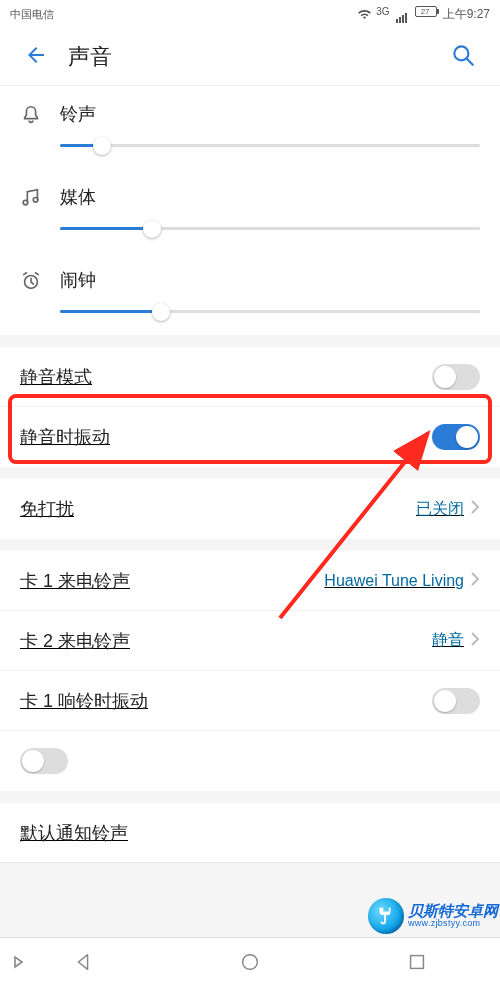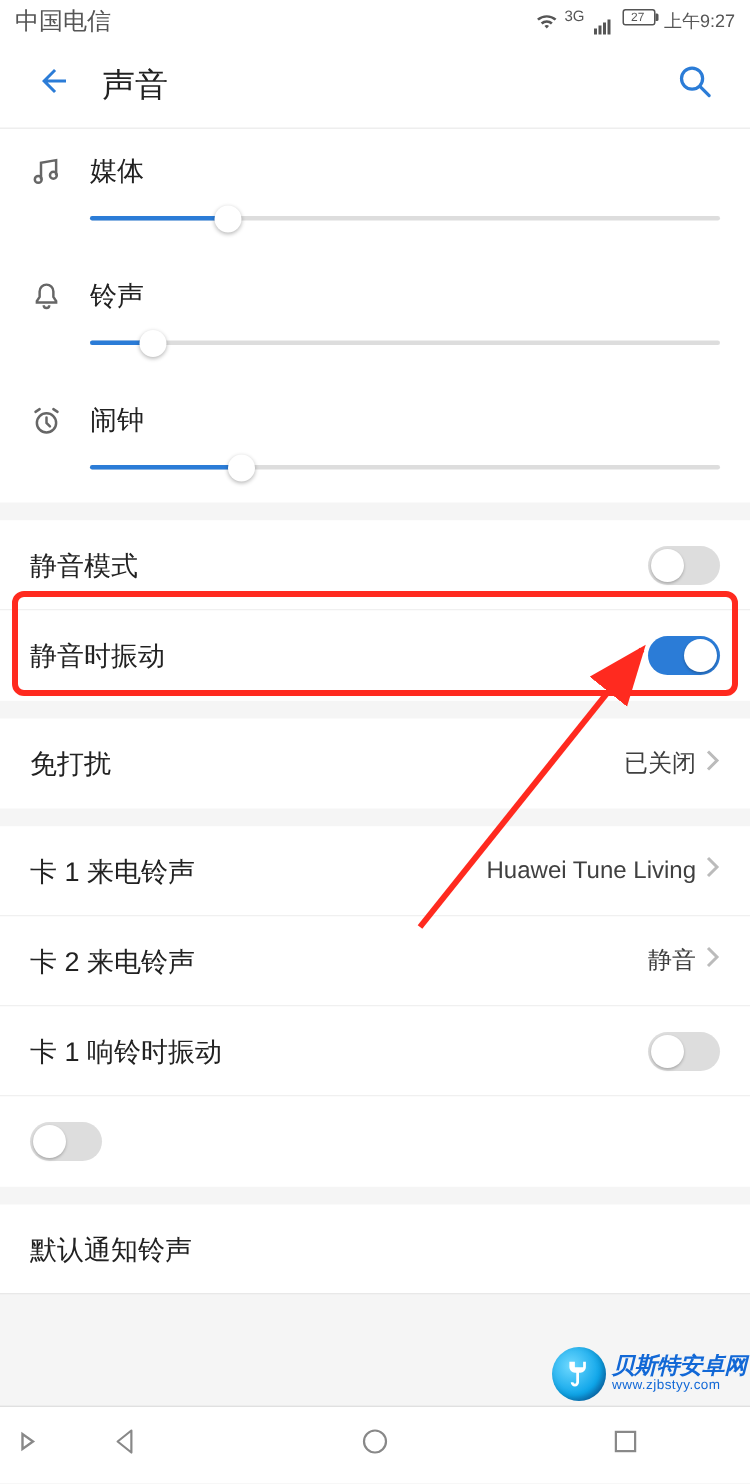--- a/index.html
+++ b/index.html
@@ -1,20 +1,20 @@
 <!DOCTYPE html>
 <html><head>
   <meta charset="utf-8">
   <style>
     * { margin: 0; padding: 0; box-sizing: border-box; }
     body { width: 500px; height: 989px; font-family: -apple-system, "PingFang SC", sans-serif; background: #f5f5f5; position: relative; overflow: hidden; }
     
     
     .status-bar { background: #fff; height: 28px; display: flex; justify-content: space-between; align-items: center; padding: 0 10px; font-size: 14px; color: #555; }
-    .status-left { font-size: 16px; }
+    .status-left { font-size: 11px; }
     .status-right { display: flex; gap: 4px; font-size: 12px; }
     .status-icon { display: inline-flex; align-items: center; }
     .signal-bars { display: inline-flex; align-items: flex-end; gap: 1px; margin: 0 2px; }
     .bar { width: 2px; background: #555; }
     .bar:nth-child(1){height:4px;} .bar:nth-child(2){height:6px;} .bar:nth-child(3){height:8px;} .bar:nth-child(4){height:10px;}
     .bat-box{width:22px;height:11px;border:1px solid #555;border-radius:2px;position:relative;margin:0 2px;}
     .bat-box::after{content:'';position:absolute;right:-3px;top:2px;width:2px;height:5px;background:#555;border-radius:0 1px 1px 0;}
     .bat-fill{height:100%;width:27%;background:#555;}
     .bat-txt{position:absolute;font-size:8px;left:5px;top:0;}
 
@@ -30,24 +30,24 @@
     
     .slider-row { padding: 16px 20px 22px 20px; display: flex; align-items: flex-start; }
     .slider-icon { color: #666; margin-right: 18px; margin-top: 2px; }
     .slider-body { flex: 1; }
     .slider-label { font-size: 18px; color: #222; margin-bottom: 18px; display:block;}
     .slider-track { height: 3px; background: #ddd; position: relative; border-radius: 2px; }
     .slider-fill { position: absolute; left: 0; top: 0; height: 100%; background: #2b7cd7; border-radius: 2px; }
     .slider-thumb { position: absolute; top: 50%; transform: translate(-50%, -50%); width: 18px; height: 18px; background: #fff; border-radius: 50%; box-shadow: 0 1px 3px rgba(0,0,0,.3); }
 
     
-    .row { background: #fff; min-height: 60px; padding: 0 20px; display: flex; align-items: center; border-bottom: 1px solid #f0f0f0; }
+    .row { background: #fff; min-height: 60px; padding: 0 20px; display: flex; align-items: center; border-bottom: 1px solid #f0f0f0; text-decoration: underline; }
     .row:last-child { border-bottom: none; }
     .row-label { font-size: 18px; color: #222; flex: 1; }
-    .row-value { font-size: 16px; color: #404040; margin-right: 6px; }
+    .row-value { font-size: 16px; color: #0369a1; margin-right: 6px; }
     .chev { color: #bbb; }
     
     
     .toggle { width: 48px; height: 26px; border-radius: 15px; position: relative; }
     .toggle.off { background: #ddd; }
     .toggle.on { background: #2b7cd7; }
     .toggle .knob { position: absolute; top: 2px; width: 22px; height: 22px; background: #fff; border-radius: 50%; box-shadow: 0 1px 2px rgba(0,0,0,.25); }
     .toggle.off .knob { left: 2px; }
     .toggle.on .knob { right: 2px; }
 
@@ -104,44 +104,44 @@
         <circle cx="10.5" cy="10.5" r="6.5" fill="none" stroke="currentColor" stroke-width="2"></circle>
         <line x1="15.5" y1="15.5" x2="21" y2="21" stroke="currentColor" stroke-width="2" stroke-linecap="round"></line>
       </svg>
   </span>
 </div>
 
 <div class="section">
   <div class="slider-row">
     <span class="slider-icon">
       <svg width="22" height="22" viewBox="0 0 24 24">
+          <path d="M12 3a5 5 0 0 0-5 5v4l-2 3v1h14v-1l-2-3V8a5 5 0 0 0-5-5zM10 18a2 2 0 0 0 4 0" fill="none" stroke="currentColor" stroke-width="1.8"></path>
+        </svg>
+    </span>
+    <div class="slider-body">
+      <span class="slider-label">铃声</span>
+      <div class="slider-track">
+        <div class="slider-fill" style="width:10%"></div>
+          <div class="slider-thumb" style="left:10%"></div>
+      </div>
+    </div>
+  </div>
+  <div class="slider-row">
+    <span class="slider-icon">
+      <svg width="22" height="22" viewBox="0 0 24 24">
           <path d="M8 17V5l11-2v11" fill="none" stroke="currentColor" stroke-width="1.8"></path>
           <circle cx="6" cy="17" r="2.5" fill="none" stroke="currentColor" stroke-width="1.8"></circle>
           <circle cx="17" cy="14" r="2.5" fill="none" stroke="currentColor" stroke-width="1.8"></circle>
         </svg>
     </span>
     <div class="slider-body">
       <span class="slider-label">媒体</span>
       <div class="slider-track">
         <div class="slider-fill" style="width:22%"></div>
           <div class="slider-thumb" style="left:22%"></div>
-      </div>
-    </div>
-  </div>
-  <div class="slider-row">
-    <span class="slider-icon">
-      <svg width="22" height="22" viewBox="0 0 24 24">
-          <path d="M12 3a5 5 0 0 0-5 5v4l-2 3v1h14v-1l-2-3V8a5 5 0 0 0-5-5zM10 18a2 2 0 0 0 4 0" fill="none" stroke="currentColor" stroke-width="1.8"></path>
-        </svg>
-    </span>
-    <div class="slider-body">
-      <span class="slider-label">铃声</span>
-      <div class="slider-track">
-        <div class="slider-fill" style="width:10%"></div>
-          <div class="slider-thumb" style="left:10%"></div>
       </div>
     </div>
   </div>
   <div class="slider-row">
     <span class="slider-icon">
       <svg width="22" height="22" viewBox="0 0 24 24">
           <circle cx="12" cy="13" r="7" fill="none" stroke="currentColor" stroke-width="1.8"></circle>
           <path d="M12 9v4l2.5 2.5M4 5l3-2M20 5l-3-2" fill="none" stroke="currentColor" stroke-width="1.8" stroke-linecap="round"></path>
         </svg>
     </span>

